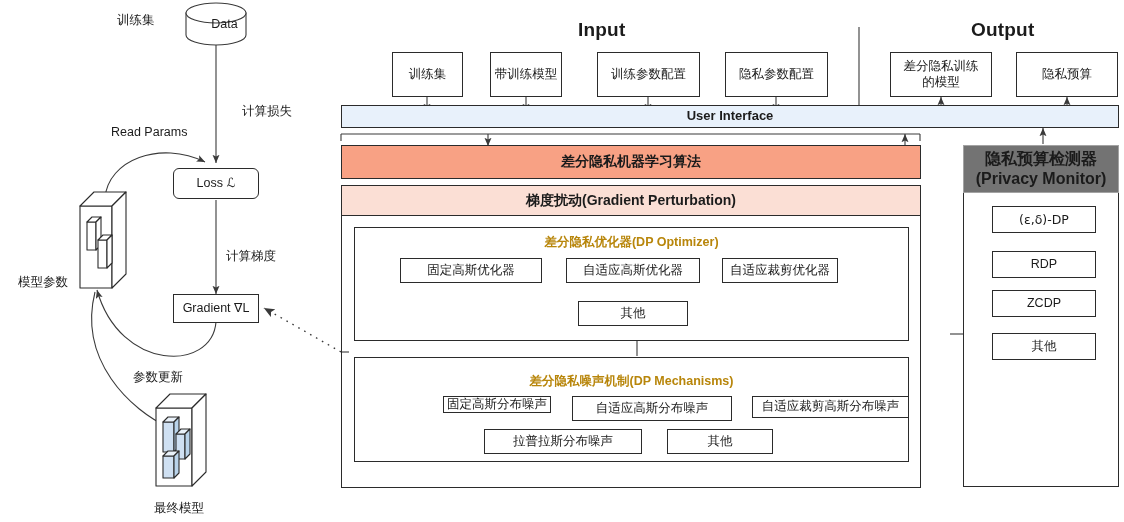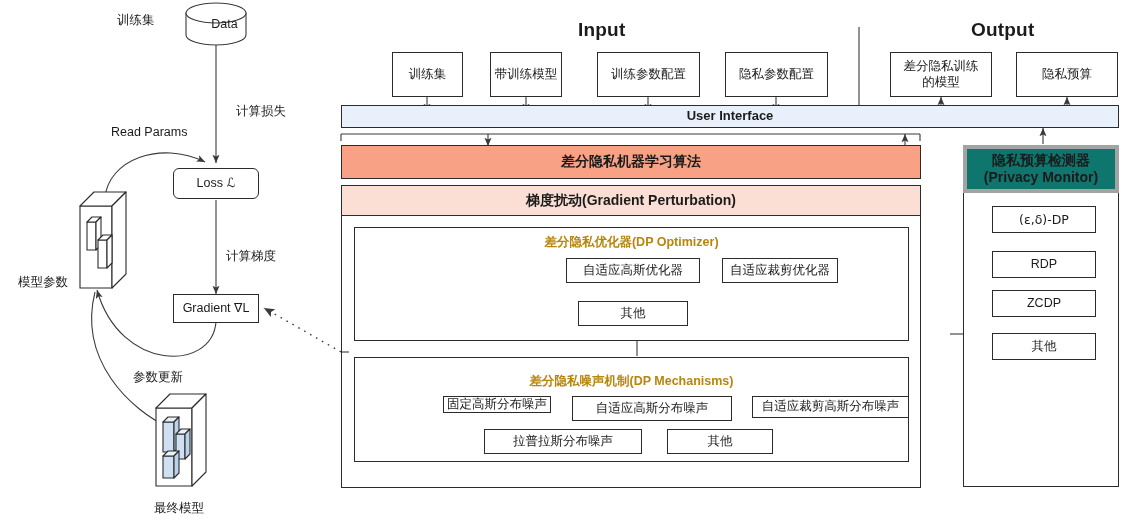--- a/index.html
+++ b/index.html
@@ -11,21 +11,21 @@
         display:flex;align-items:center;justify-content:center;text-align:center;
         font-size:12.5px;line-height:1.25;}
   .lbl{position:absolute;font-size:12.5px;white-space:nowrap;}
   .hdr{position:absolute;font-size:19px;font-weight:bold;letter-spacing:.2px;}
   .rounded{border-radius:6px;}
   .ui-bar{background:#e8f1fb;border:1px solid #2b2b2b;font-weight:bold;font-size:13px;}
   .algo-bar{background:#f8a184;border:1px solid #2b2b2b;font-weight:bold;font-size:14px;}
   .gp-bar{background:#fbdfd5;border:1px solid #2b2b2b;font-weight:bold;font-size:14px;}
   .grp{position:absolute;box-sizing:border-box;border:1px solid #2b2b2b;background:transparent;}
   .grp-title{position:absolute;width:100%;text-align:center;font-size:12.5px;font-weight:bold;color:#b8860b;}
-  .pm-head{background:#0f766e;border:4px solid #a3a3a3;font-weight:bold;font-size:14px;}
+  .pm-head{background:#737373;border:1px solid #a3a3a3;font-weight:bold;font-size:16px;}
   .pm-body{background:#fff;border:1px solid #2b2b2b;}
   .mono-sym{font-family:"DejaVu Sans",sans-serif;}
   .srv{position:absolute;}
 </style>
 </head>
 <body>
 
 <div class="stage">
 
   <svg class="lines" viewBox="0 0 1124 522">
@@ -80,21 +80,21 @@
 
   <div class="srv" style="left:185px;top:2px;width:62px;height:44px;">
     <svg width="62" height="44" viewBox="0 0 62 44">
       <path d="M1,11 L1,33 A30,10 0 0 0 61,33 L61,11 Z" fill="#fff" stroke="#3a3a3a" stroke-width="1.1"></path>
       <ellipse cx="31" cy="11" rx="30" ry="10" fill="#fff" stroke="#3a3a3a" stroke-width="1.1"></ellipse>
     </svg>
   </div>
   <div class="lbl" style="left:185px;top:17px;width:79px;text-align:center;">Data</div>
 
   <div class="lbl" style="left:117px;top:12px;">训练集</div>
-  <div class="lbl" style="left:236px;top:103px;">计算损失</div>
+  <div class="lbl" style="left:242px;top:103px;">计算损失</div>
   <div class="lbl" style="left:111px;top:125px;">Read Params</div>
 
   <div class="node rounded" style="left:173px;top:168px;width:86px;height:31px;">Loss ℒ</div>
 
   <div class="lbl" style="left:226px;top:248px;">计算梯度</div>
 
   <div class="node" style="left:173px;top:294px;width:86px;height:29px;">Gradient ∇L</div>
 
   <div class="srv" style="left:74px;top:184px;width:56px;height:110px;">
     <svg width="56" height="110" viewBox="0 0 56 110">
@@ -150,20 +150,21 @@
   <div class="node ui-bar" style="left:341px;top:105px;width:778px;height:23px;">User Interface</div>
 
   <div class="node algo-bar" style="left:341px;top:145px;width:580px;height:34px;">差分隐私机器学习算法</div>
 
   <div class="grp" style="left:341px;top:185px;width:580px;height:303px;"></div>
   <div class="node gp-bar" style="left:341px;top:185px;width:580px;height:31px;">梯度扰动(Gradient Perturbation)</div>
 
   <div class="grp" style="left:354px;top:227px;width:555px;height:114px;"></div>
   <div class="grp-title" style="left:354px;top:234px;width:555px;">差分隐私优化器(DP Optimizer)</div>
 
+  <div class="node" style="left:400px;top:258px;width:142px;height:25px;">固定高斯优化器</div>
   <div class="node" style="left:566px;top:258px;width:134px;height:25px;">自适应高斯优化器</div>
   <div class="node" style="left:722px;top:258px;width:116px;height:25px;">自适应裁剪优化器</div>
   <div class="node" style="left:578px;top:301px;width:110px;height:25px;">其他</div>
 
   <div class="grp" style="left:354px;top:357px;width:555px;height:105px;"></div>
   <div class="grp-title" style="left:354px;top:373px;width:555px;">差分隐私噪声机制(DP Mechanisms)</div>
 
   <div class="node" style="left:443px;top:396px;width:108px;height:17px;">固定高斯分布噪声</div>
   <div class="node" style="left:572px;top:396px;width:160px;height:25px;">自适应高斯分布噪声</div>
   <div class="node" style="left:752px;top:396px;width:157px;height:22px;">自适应裁剪高斯分布噪声</div>

